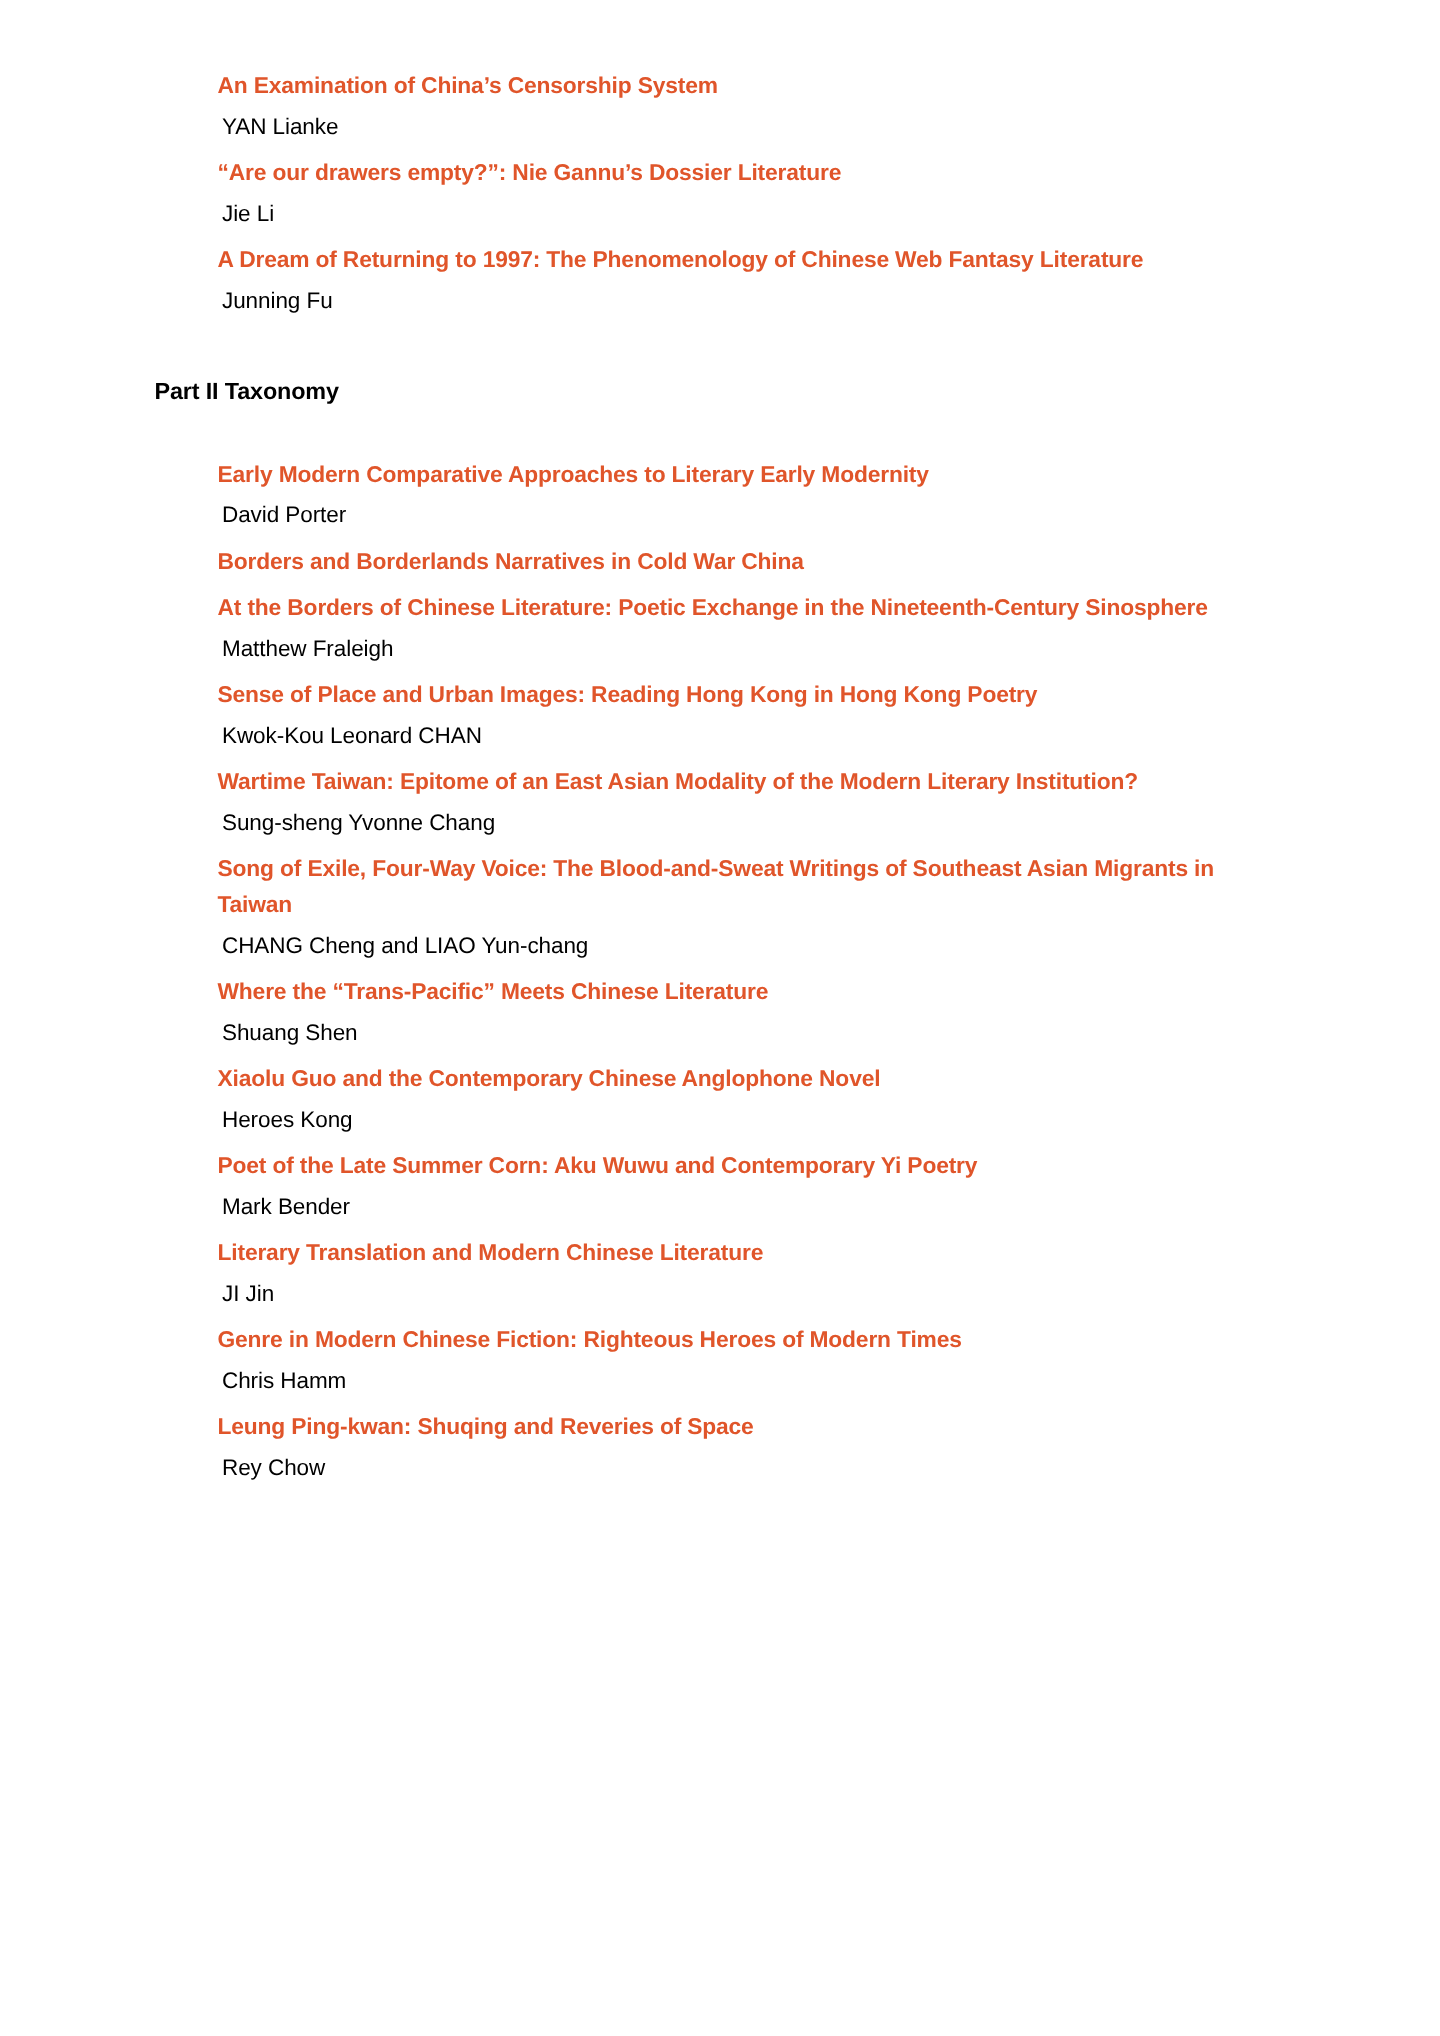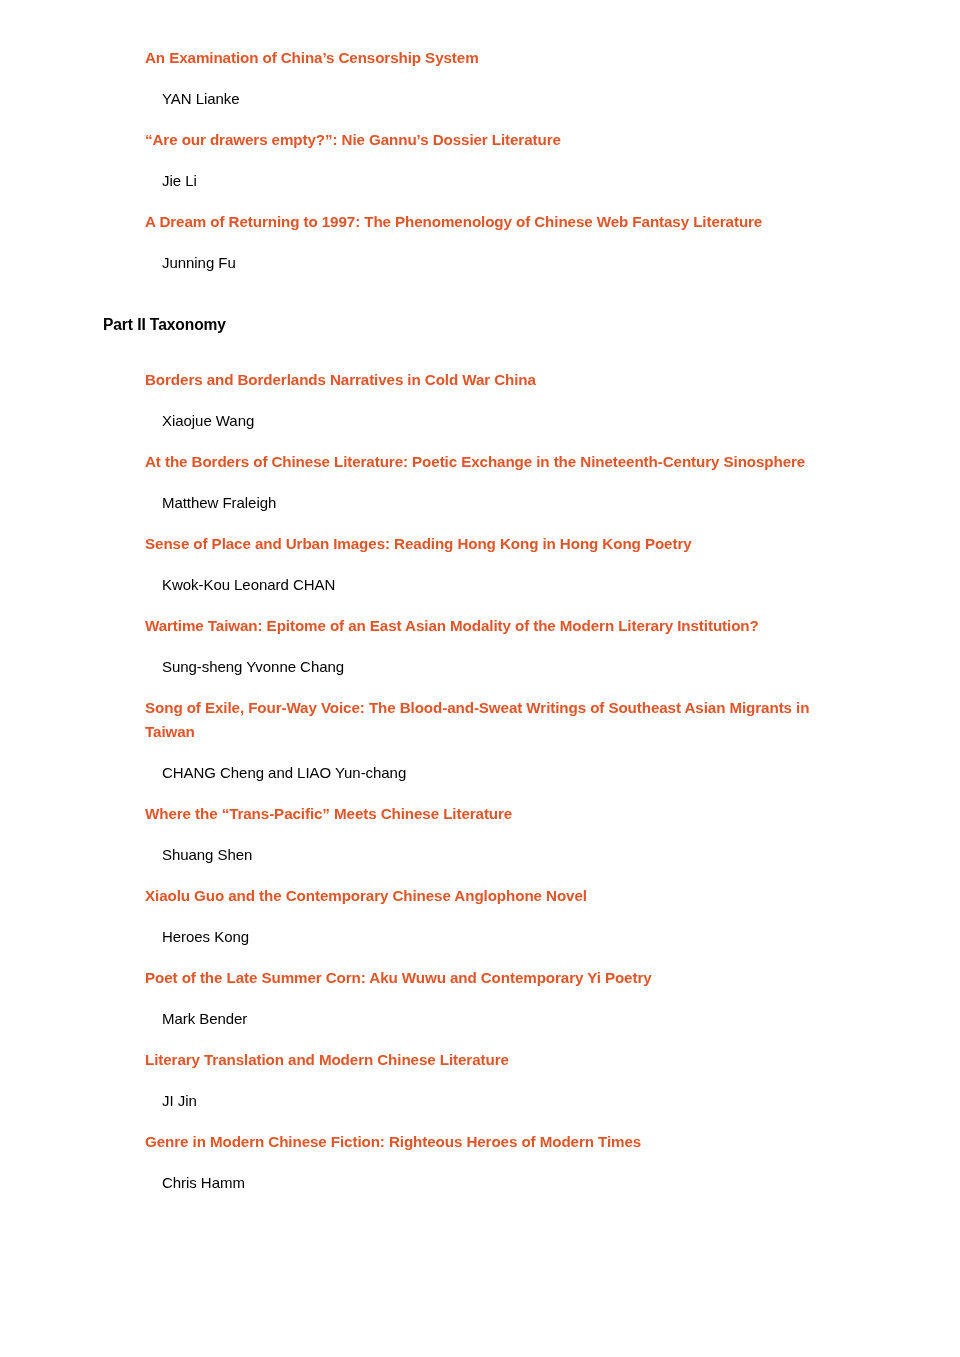--- a/index.html
+++ b/index.html
@@ -37,21 +37,21 @@
   .entry-title {
     margin: 0;
     color: #e0552a;
     font-weight: bold;
     font-size: 15.2px;
     line-height: 24px;
     letter-spacing: -0.1px;
   }
 
   .entry-author {
-    margin: 17px;
+    margin: 3px;
     color: #000000;
     font-weight: normal;
     font-size: 15px;
     line-height: 24px;
     letter-spacing: -0.05px;
   }
 
   
   .part-heading {
     margin: 16px;
@@ -81,22 +81,25 @@
           <div class="toc-entry">
             <div class="entry-title">A Dream of Returning to 1997: The Phenomenology of Chinese Web Fantasy Literature</div>
             <div class="entry-author">Junning Fu</div>
           </div>
         </div>
       </div>
       <div class="toc-section">
         <div class="part-heading">Part II Taxonomy</div>
         <div class="toc-group">
           <div class="toc-entry">
+            <div class="entry-title">Early Modern Comparative Approaches to Literary Early Modernity</div>
+            <div class="entry-author">David Porter</div>
+          </div>
+          <div class="toc-entry">
             <div class="entry-title">Borders and Borderlands Narratives in Cold War China</div>
-            <div class="entry-author">Xiaojue Wang</div>
           </div>
           <div class="toc-entry">
             <div class="entry-title">At the Borders of Chinese Literature: Poetic Exchange in the Nineteenth-Century Sinosphere</div>
             <div class="entry-author">Matthew Fraleigh</div>
           </div>
           <div class="toc-entry">
             <div class="entry-title">Sense of Place and Urban Images: Reading Hong Kong in Hong Kong Poetry</div>
             <div class="entry-author">Kwok-Kou Leonard CHAN</div>
           </div>
           <div class="toc-entry">
@@ -120,16 +123,20 @@
             <div class="entry-author">Mark Bender</div>
           </div>
           <div class="toc-entry">
             <div class="entry-title">Literary Translation and Modern Chinese Literature</div>
             <div class="entry-author">JI Jin</div>
           </div>
           <div class="toc-entry">
             <div class="entry-title">Genre in Modern Chinese Fiction: Righteous Heroes of Modern Times</div>
             <div class="entry-author">Chris Hamm</div>
           </div>
+          <div class="toc-entry">
+            <div class="entry-title">Leung Ping-kwan: Shuqing and Reveries of Space</div>
+            <div class="entry-author">Rey Chow</div>
+          </div>
         </div>
       </div>
     </div>
 </div>
 
 </body></html>

